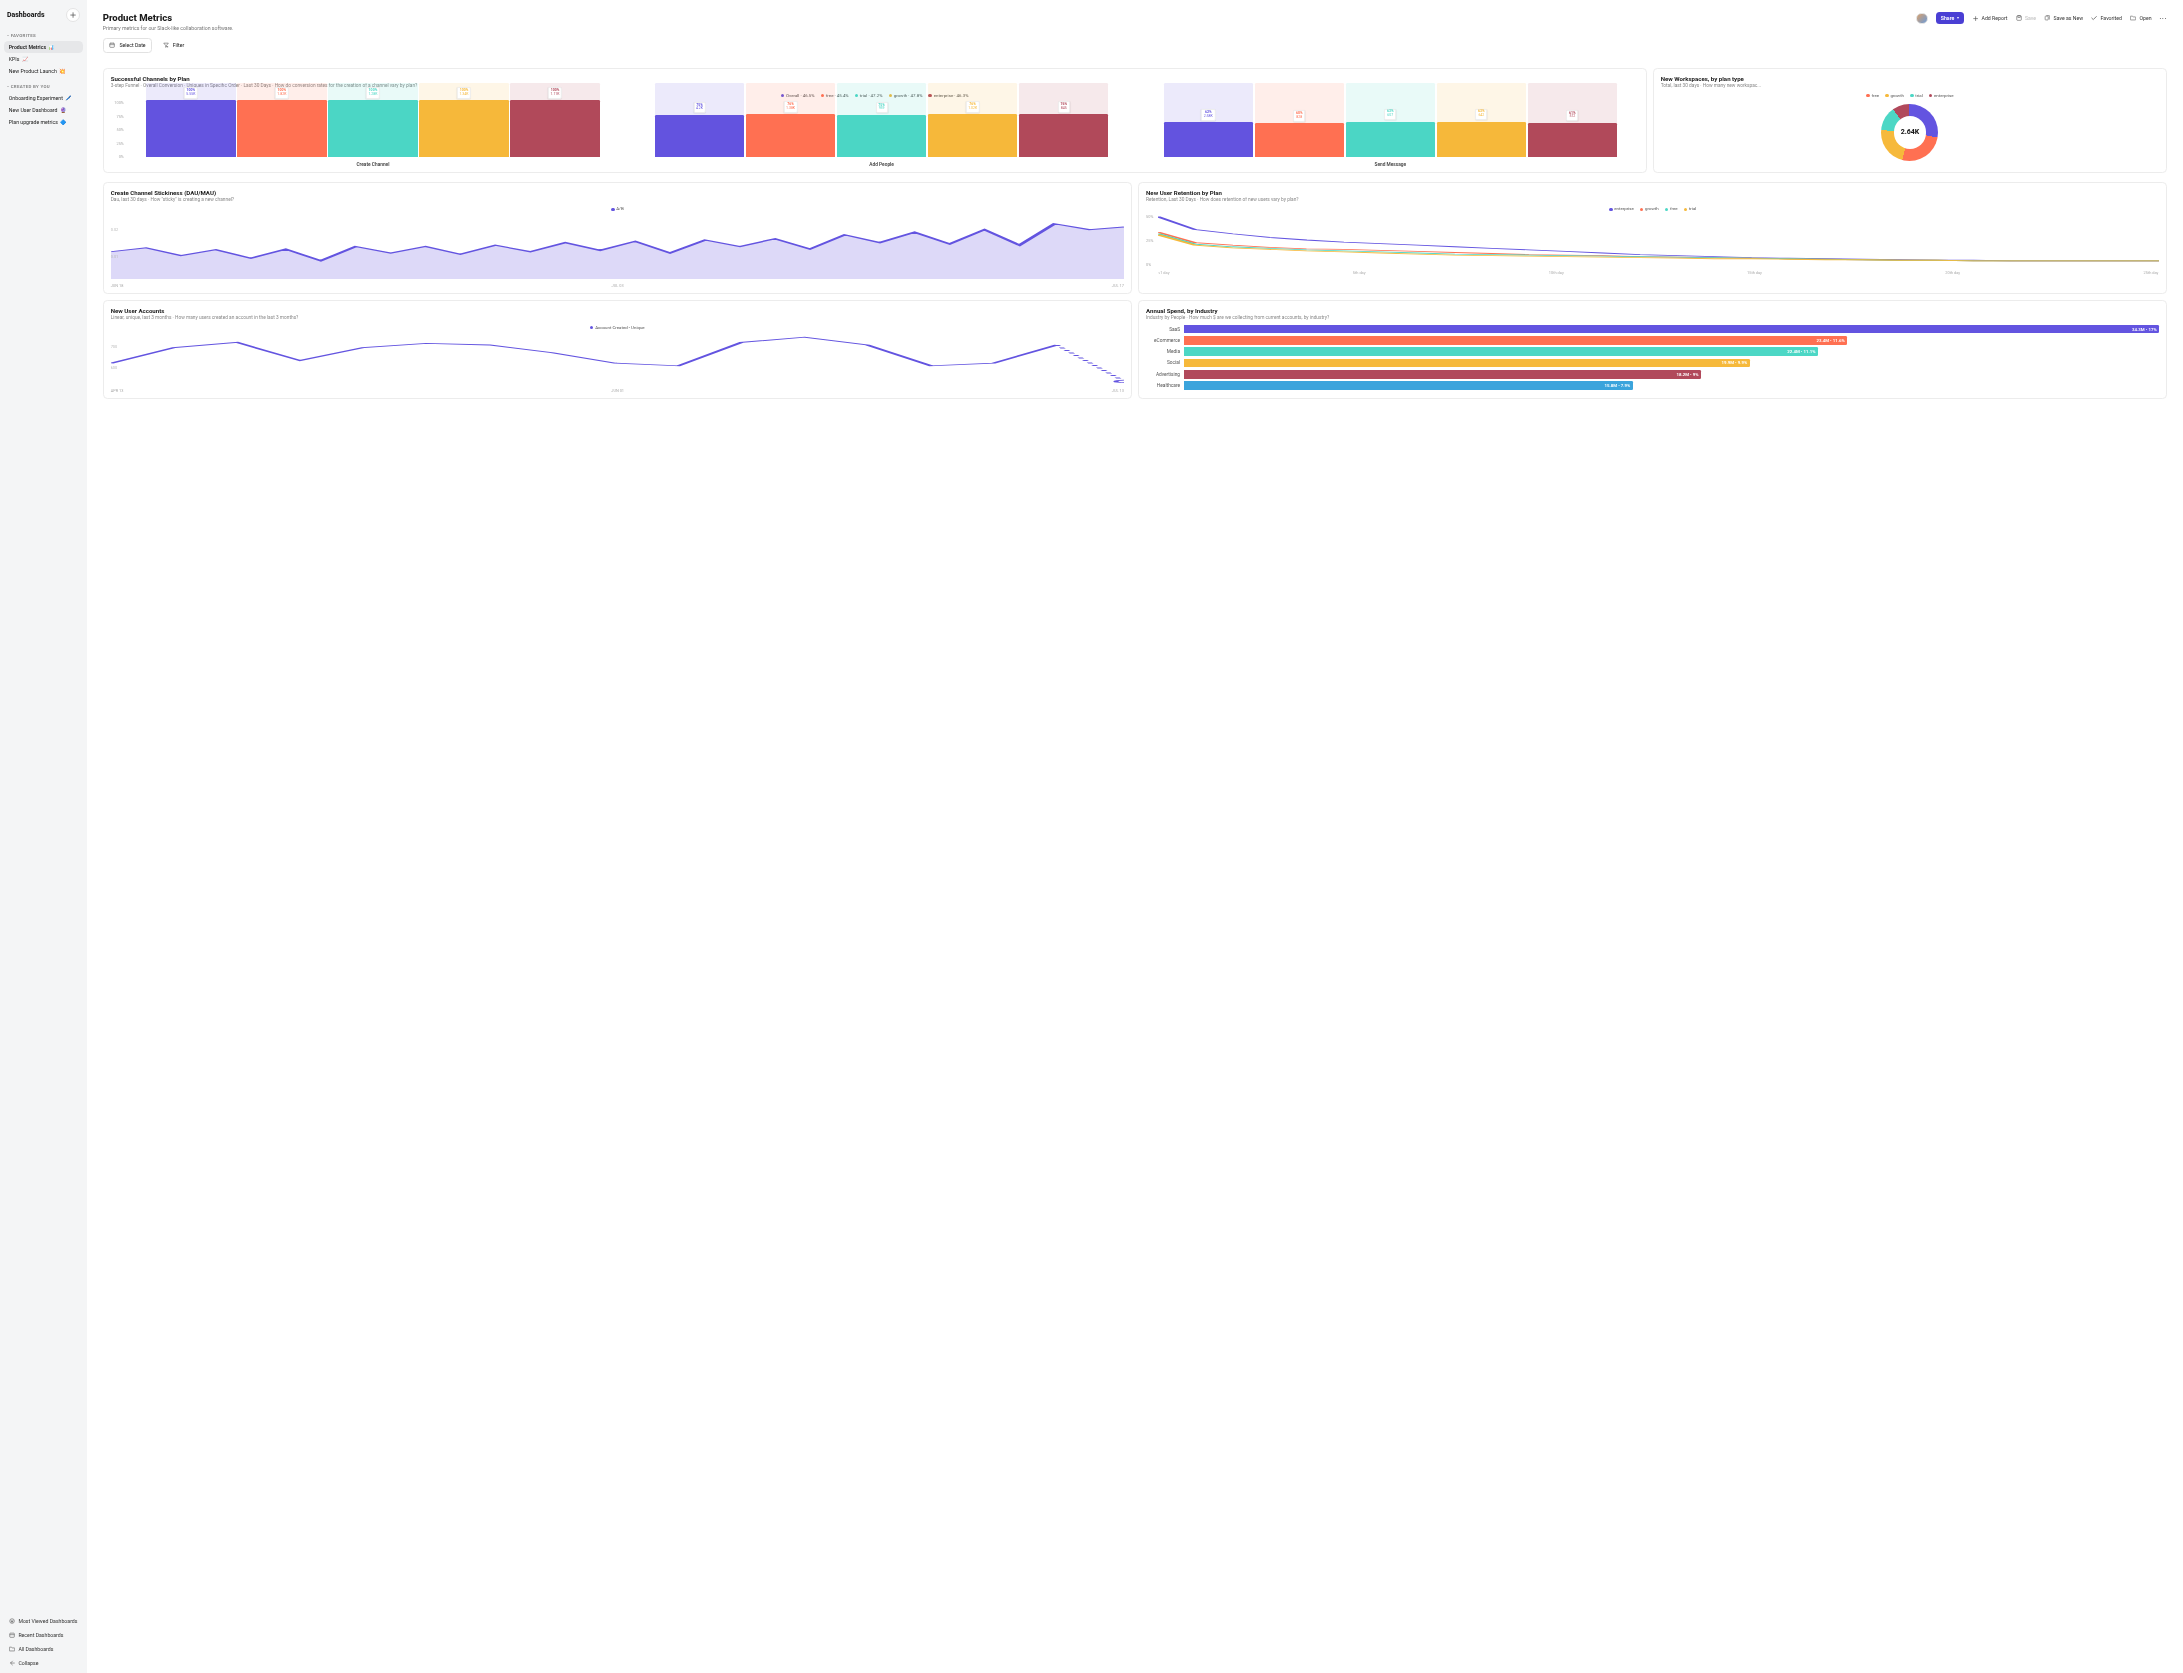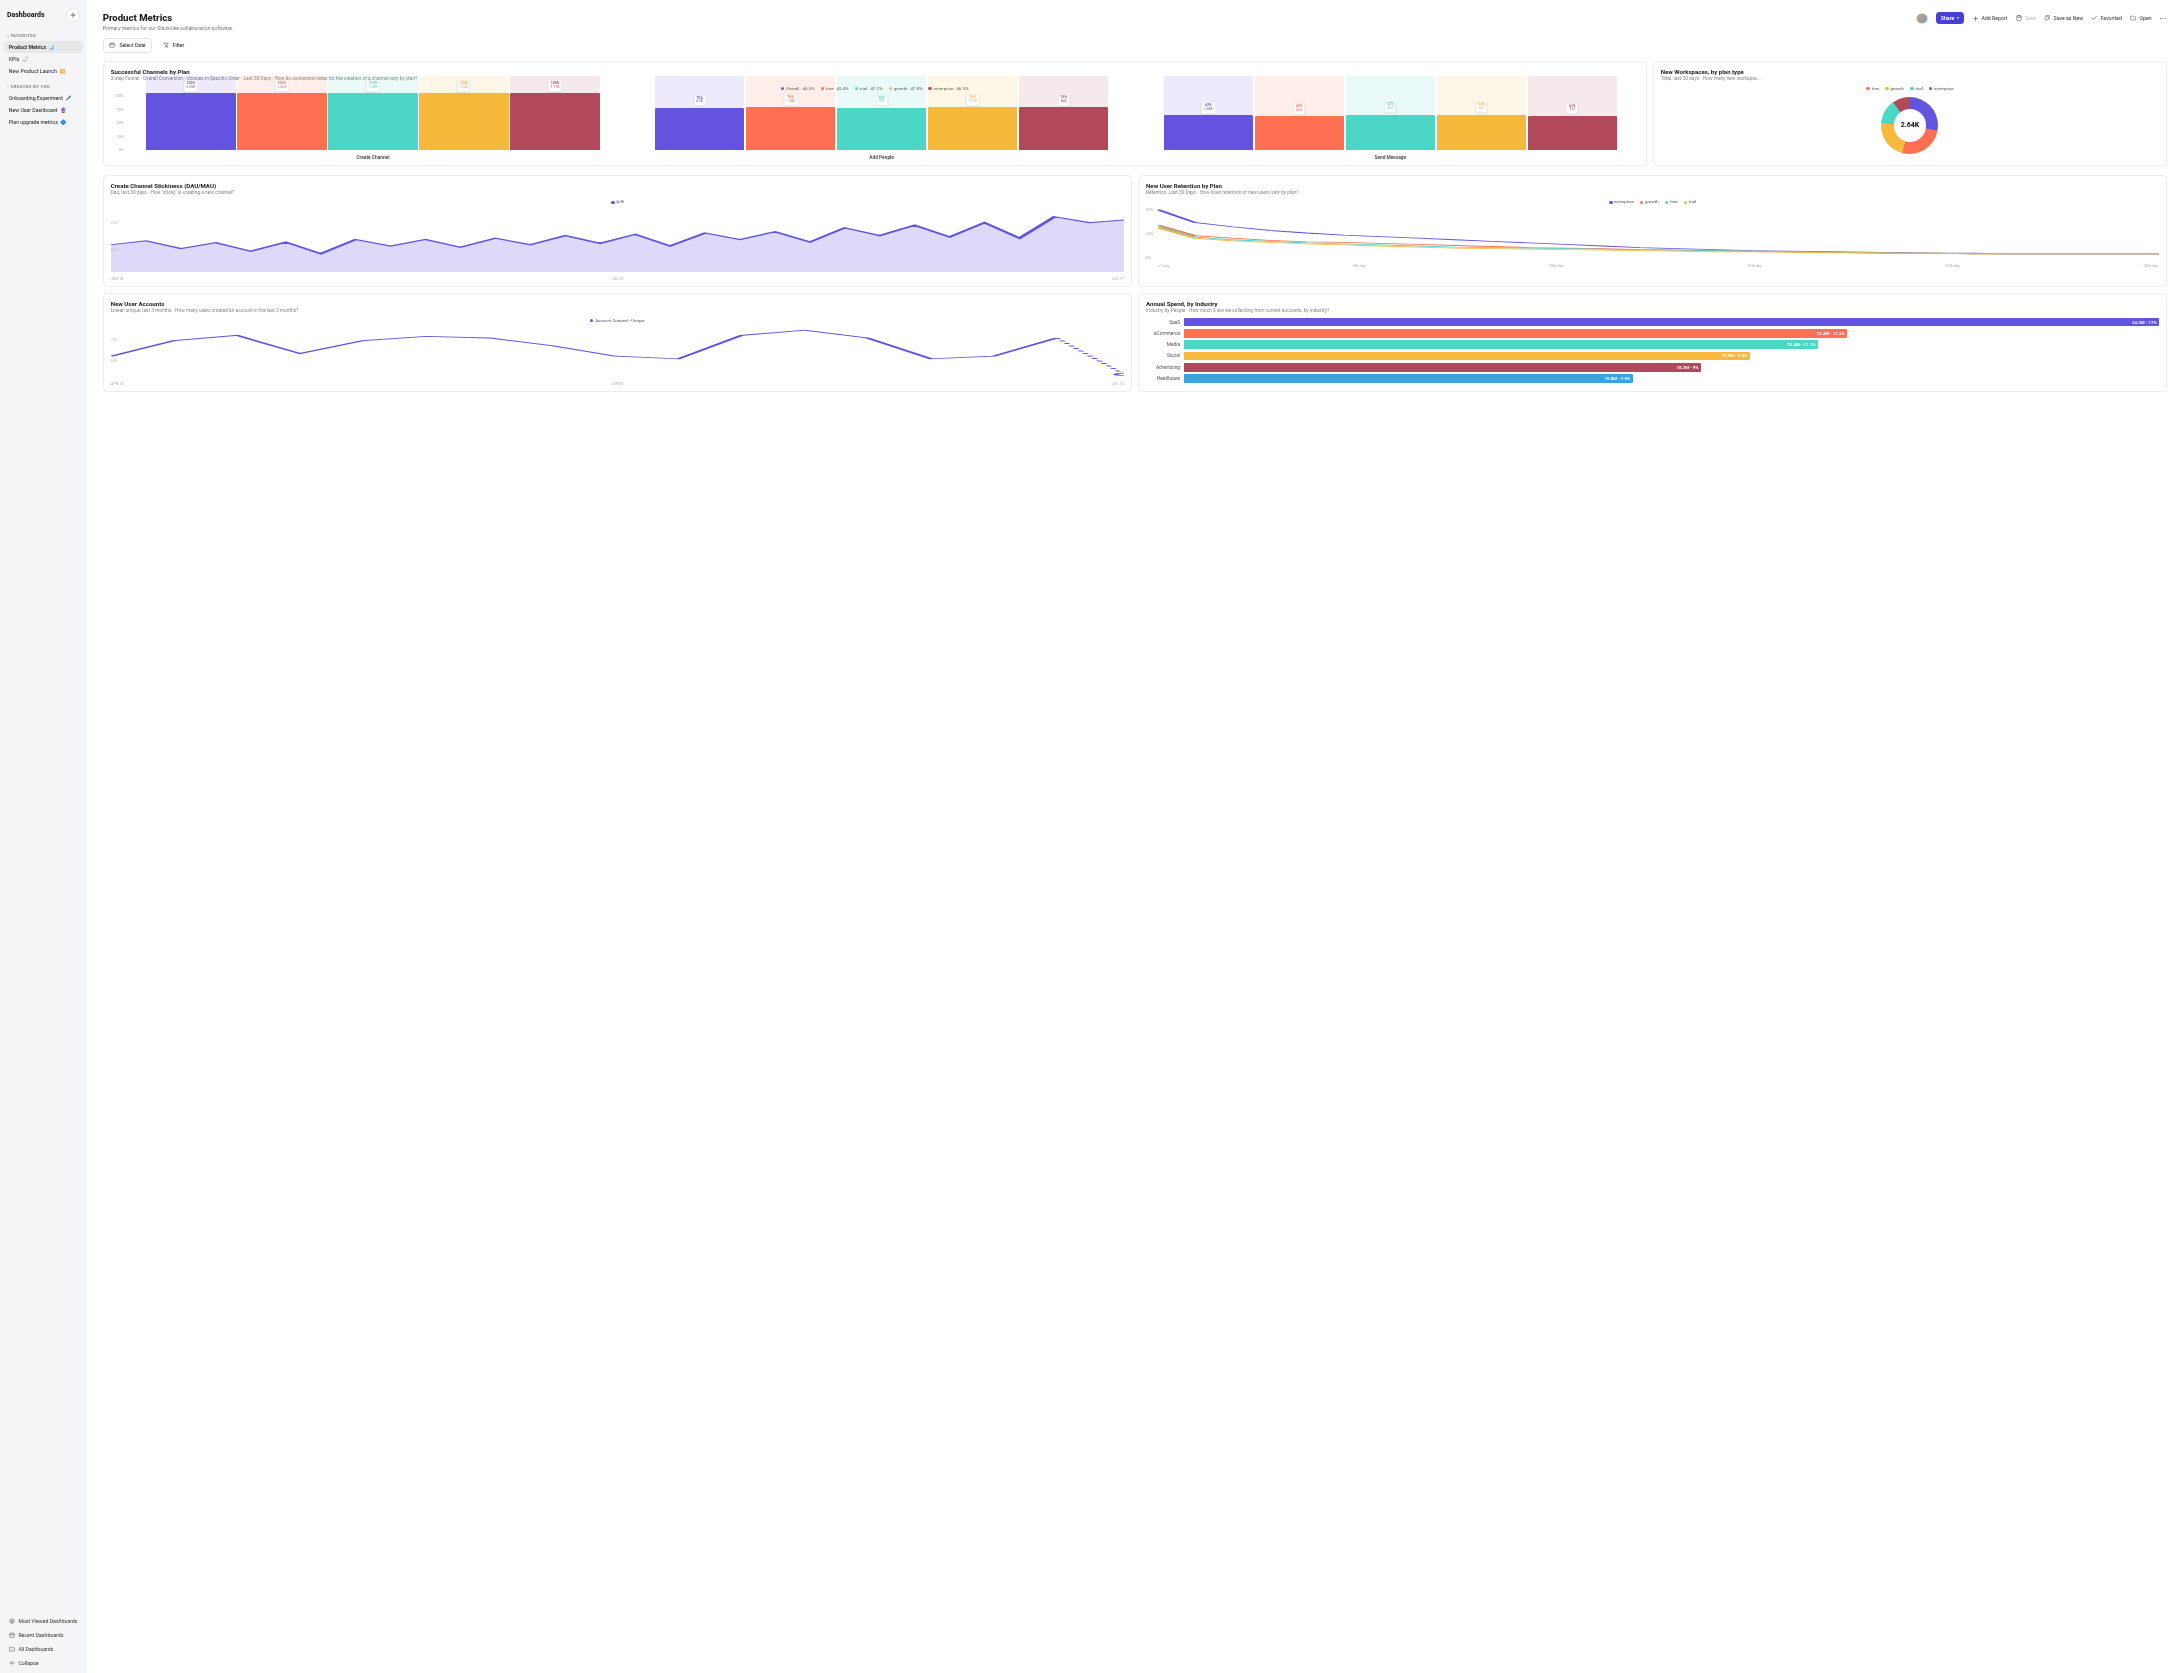--- a/index.html
+++ b/index.html
@@ -224,21 +224,21 @@
         <span class="ic">
             <svg viewBox="0 0 16 16" width="6.1" height="6.1">
               <path d="M2 3h12l-5 6v4l-2 1v-5z" fill="none" stroke="currentColor" stroke-width="1.5"></path>
               <path d="M12 11v3M10.5 12.5h3" stroke="currentColor" stroke-width="1.5"></path>
             </svg>
           </span>
         <span>Filter</span>
       </div>
     </div>
 
-    <div class="row1" style="margin-top:8px">
+    <div class="row1" style="margin-top:15px">
       <div class="card">
         <div class="card-title">Successful Channels by Plan</div>
         <div class="card-sub">3-step Funnel · Overall Conversion · Uniques in Specific Order · Last 30 Days · How do conversion rates for the creation of a channel vary by plan?</div>
         <div class="legend" id="funnel-legend">
             <span><span class="dot" style="background:#6354E0"></span>Overall · 46.5%</span>
             <span><span class="dot" style="background:#FF7052"></span>free · 45.4%</span>
             <span><span class="dot" style="background:#4CD7C5"></span>trial · 47.2%</span>
             <span><span class="dot" style="background:#F6B93B"></span>growth · 47.8%</span>
             <span><span class="dot" style="background:#B1495B"></span>enterprise · 46.3%</span>
           </div>

